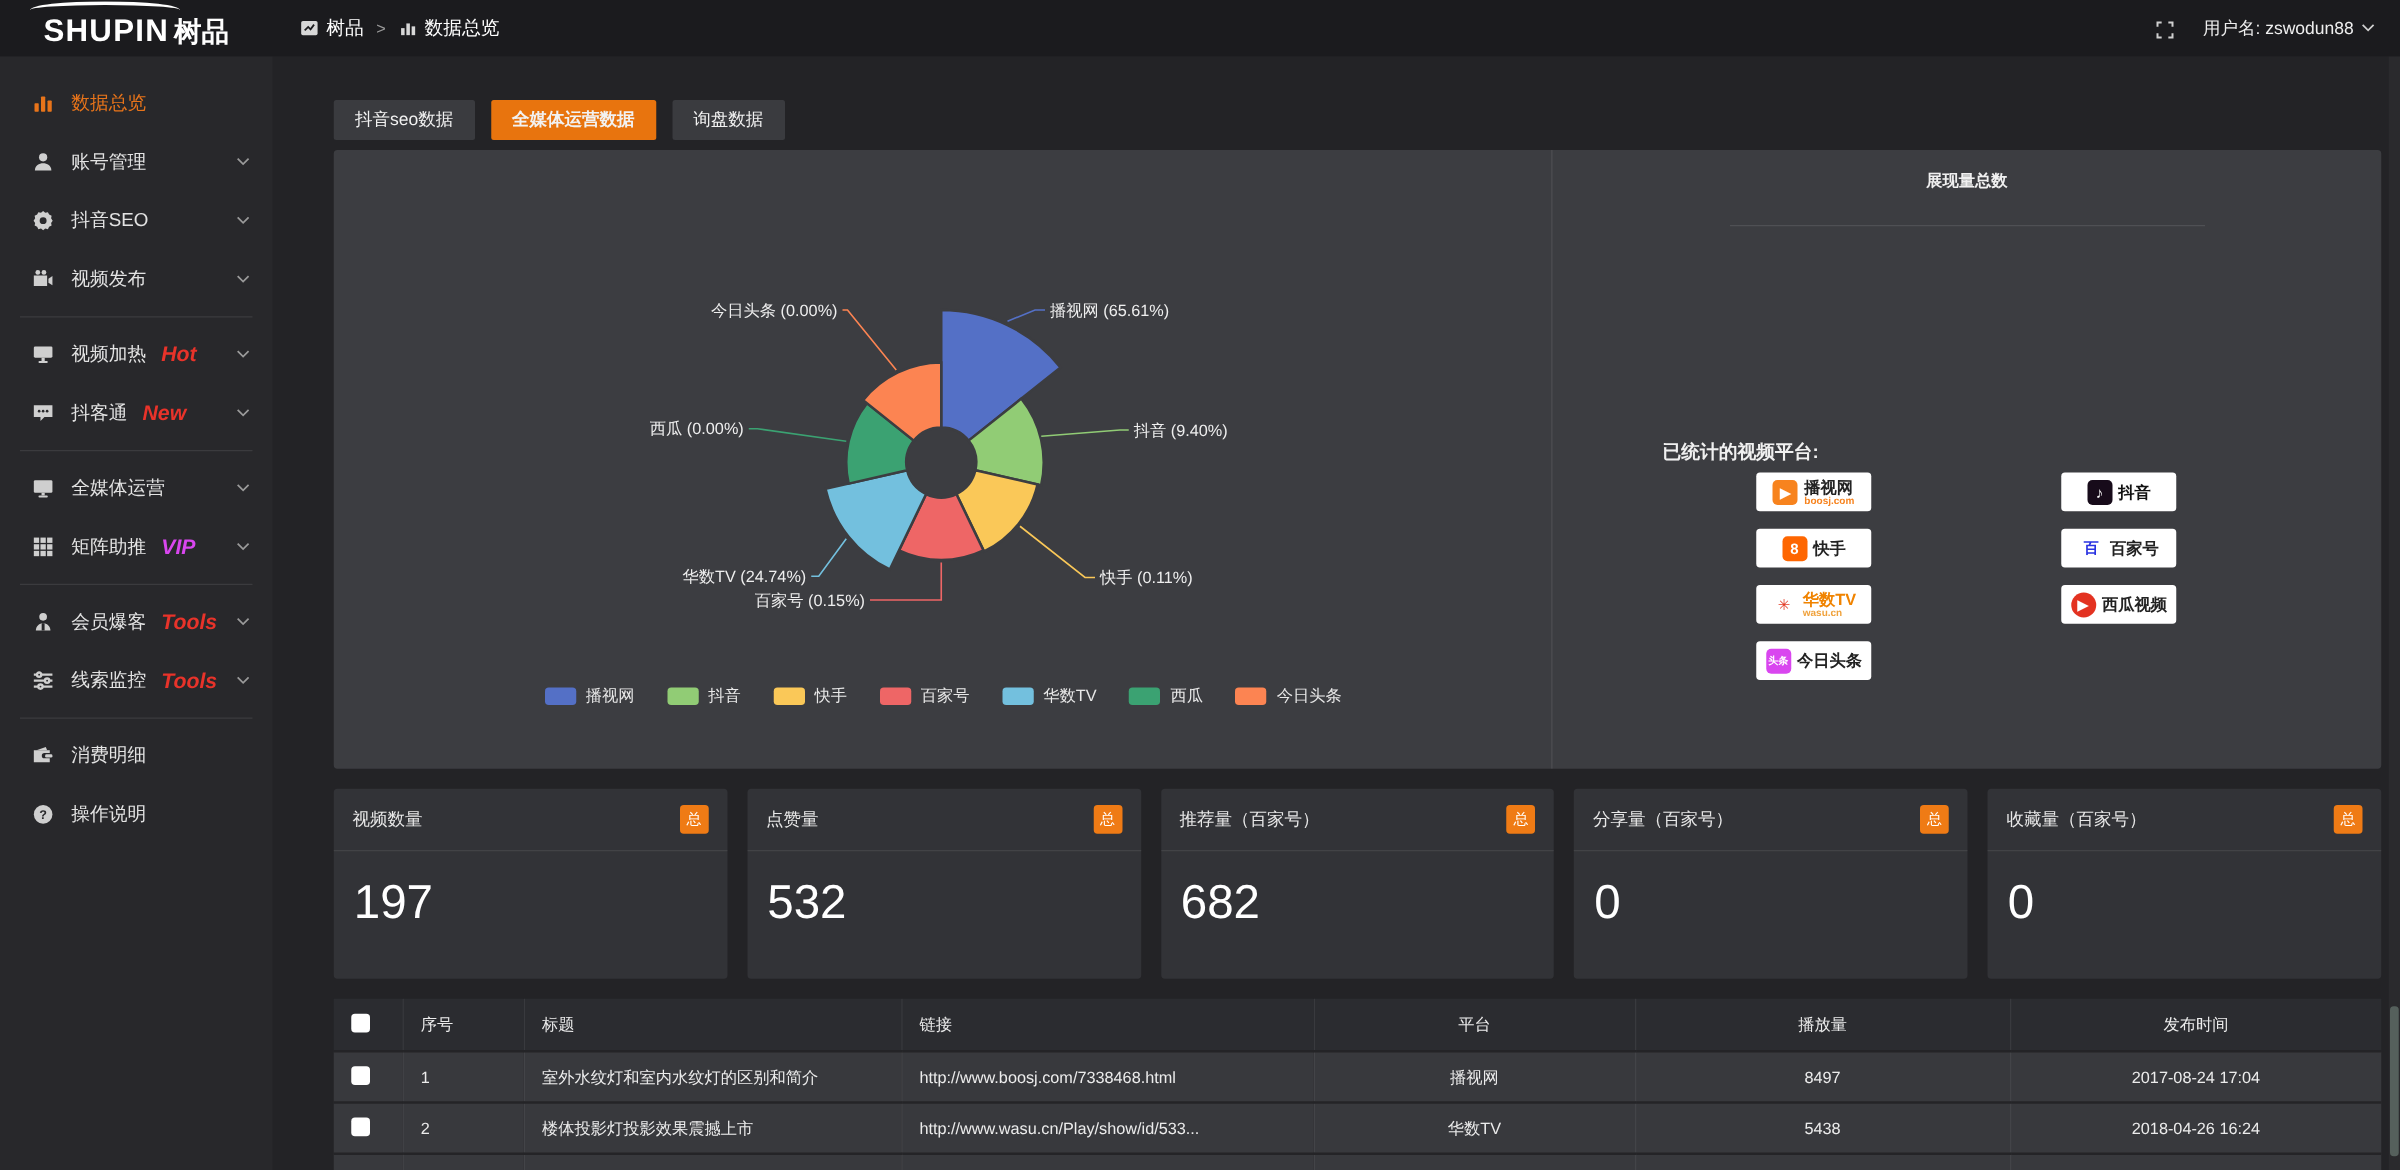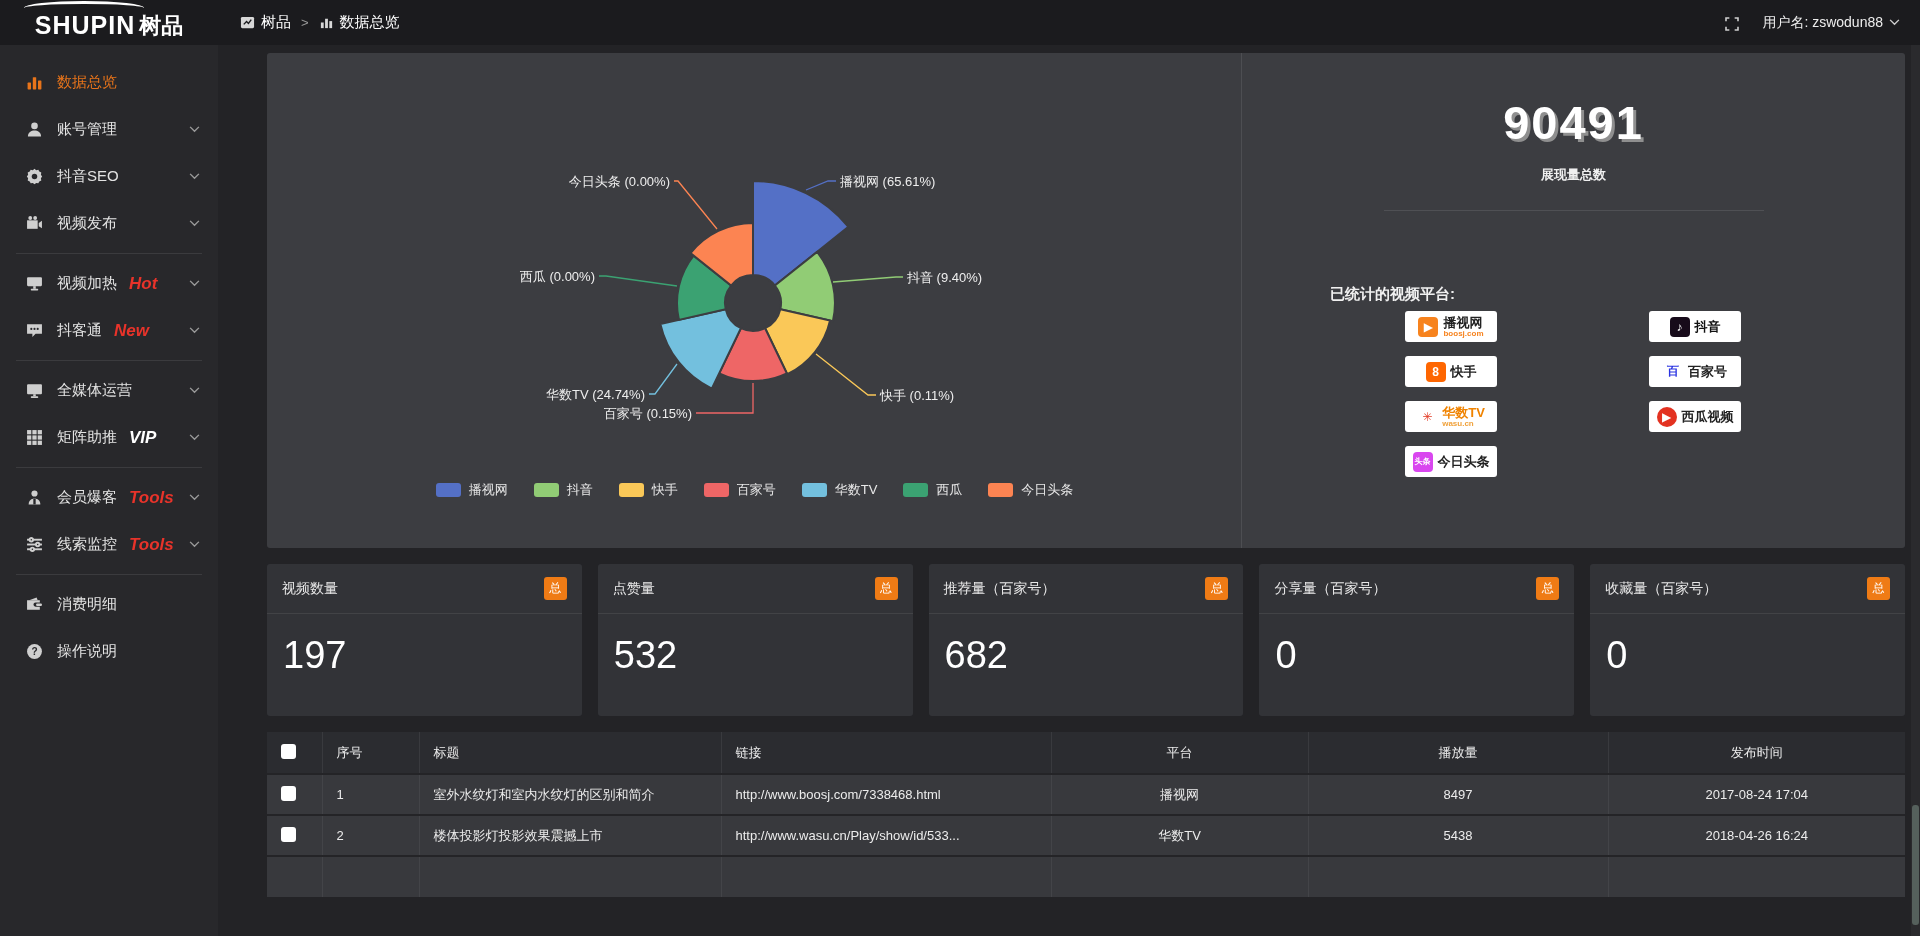--- a/index.html
+++ b/index.html
@@ -249,21 +249,21 @@
           <rect x="11" y="1" width="4" height="4"></rect>
           <rect x="1" y="6" width="4" height="4"></rect>
           <rect x="6" y="6" width="4" height="4"></rect>
           <rect x="11" y="6" width="4" height="4"></rect>
           <rect x="1" y="11" width="4" height="4"></rect>
           <rect x="6" y="11" width="4" height="4"></rect>
           <rect x="11" y="11" width="4" height="4"></rect>
         </svg>
       </span>
       <span>矩阵助推</span>
-      <span class="side-badge" style="color:#ffffff">VIP</span>
+      <span class="side-badge" style="color:#d946ef">VIP</span>
       <span class="side-chevron">
         <svg width="11" height="7" viewBox="0 0 12 8" fill="none" stroke="#9a9a9a" stroke-width="1.6">
           <path d="M1 1 L6 6 L11 1"></path>
         </svg>
       </span>
     </div>
     <div class="side-div"></div>
     <div class="side-item">
       <span class="ico">
         <svg viewBox="0 0 16 16" width="17" height="17" fill="currentColor">
@@ -315,20 +315,25 @@
         <svg viewBox="0 0 16 16" width="17" height="17">
           <circle cx="8" cy="8" r="7" fill="currentColor"></circle>
           <text x="8" y="11.4" text-anchor="middle" font-size="9.5" font-weight="bold" fill="#28282b">?</text>
         </svg>
       </span>
       <span>操作说明</span>
     </div>
   </div>
 
 <div class="main">
+  <div class="tabs" id="tabs">
+      <button class="tab">抖音seo数据</button>
+      <button class="tab active">全媒体运营数据</button>
+      <button class="tab">询盘数据</button>
+    </div>
 
   <div class="chart-panel">
     <div class="chart-left">
       <svg id="pie-svg" width="975" height="412">
           <path d="M486.0,128.0 A122,122 0 0 1 581.4,173.9 L507.9,232.5 A28,28 0 0 0 486.0,222.0 Z" fill="#5470c6" stroke="#3c3d41" stroke-width="2"></path>
           <polyline points="539,137 561,128 569,128" fill="none" stroke="#5470c6" stroke-width="1.3"></polyline>
           <text x="573" y="132.5" text-anchor="start" font-size="13" fill="#eeeeee">播视网 (65.61%)</text>
           <path d="M550.1,198.9 A82,82 0 0 1 565.9,268.2 L513.3,256.2 A28,28 0 0 0 507.9,232.5 Z" fill="#91cc75" stroke="#3c3d41" stroke-width="2"></path>
           <polyline points="566,229 629,224 636,224" fill="none" stroke="#91cc75" stroke-width="1.3"></polyline>
           <text x="640" y="228.5" text-anchor="start" font-size="13" fill="#eeeeee">抖音 (9.40%)</text>
@@ -373,21 +378,20 @@
             <span class="legend-swatch" style="background:#3ba272"></span>
             <span>西瓜</span>
           </span>
           <span class="legend-item">
             <span class="legend-swatch" style="background:#fc8452"></span>
             <span>今日头条</span>
           </span>
         </div>
     </div>
     <div class="chart-right">
-      <div class="big-number">90491</div>
       <div class="big-number-label">展现量总数</div>
       <div class="right-divider"></div>
       <div class="platforms-label">已统计的视频平台:</div>
       <div class="plat-grid" id="plat-grid">
           <div class="plat-col">
             <div class="plat-badge">
               <span class="plat-ico" style="background:#f7831e;color:#ffffff;font-size:12px">▶</span>
               <span class="plat-texts">
                 <span class="plat-name" style="color:#222222">播视网</span>
                 <span class="plat-sub" style="color:#f7831e">boosj.com</span>

